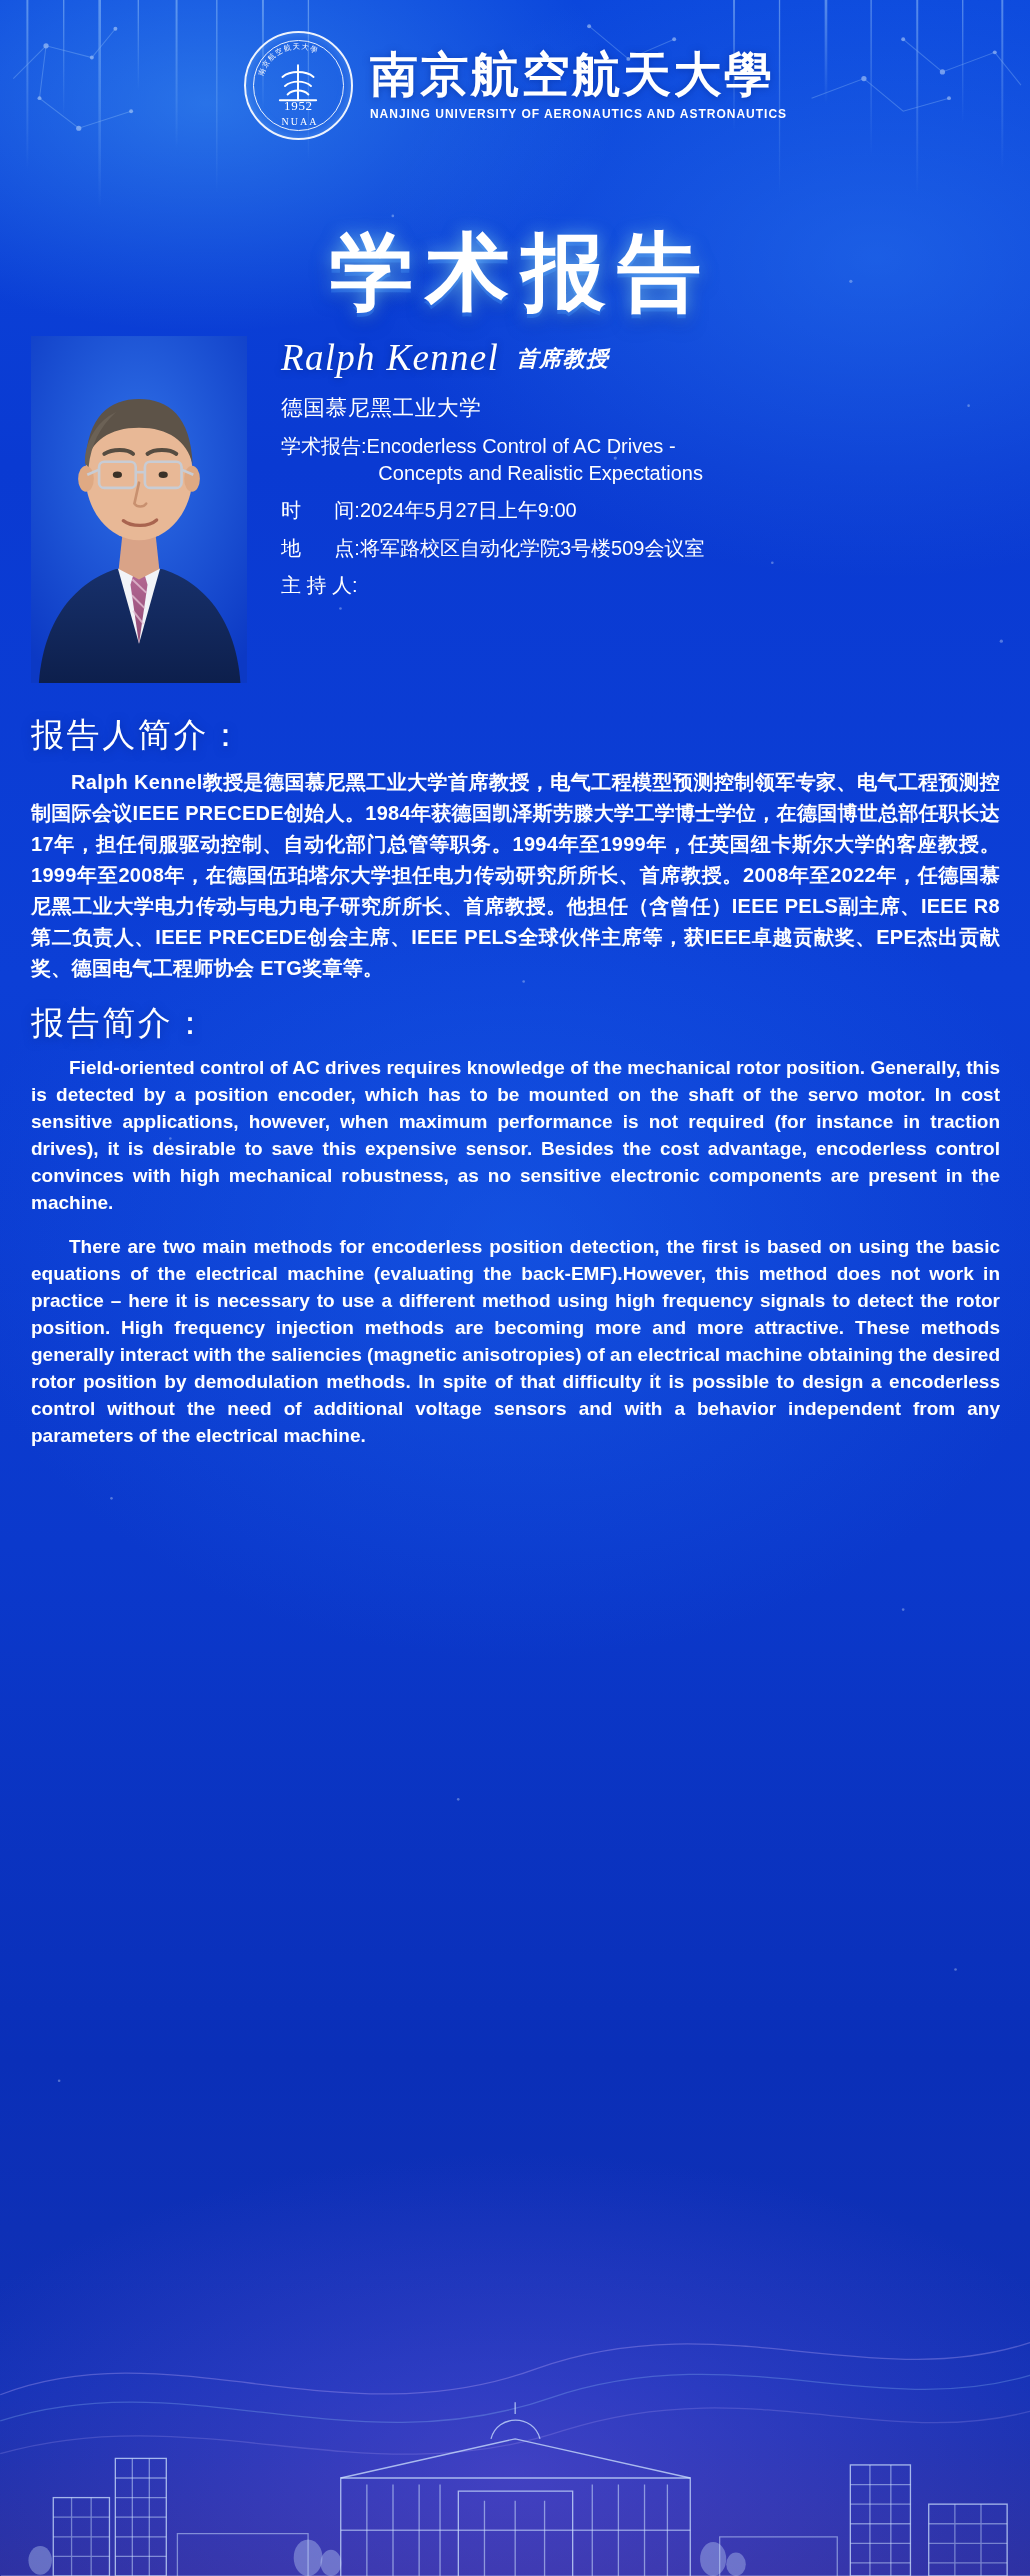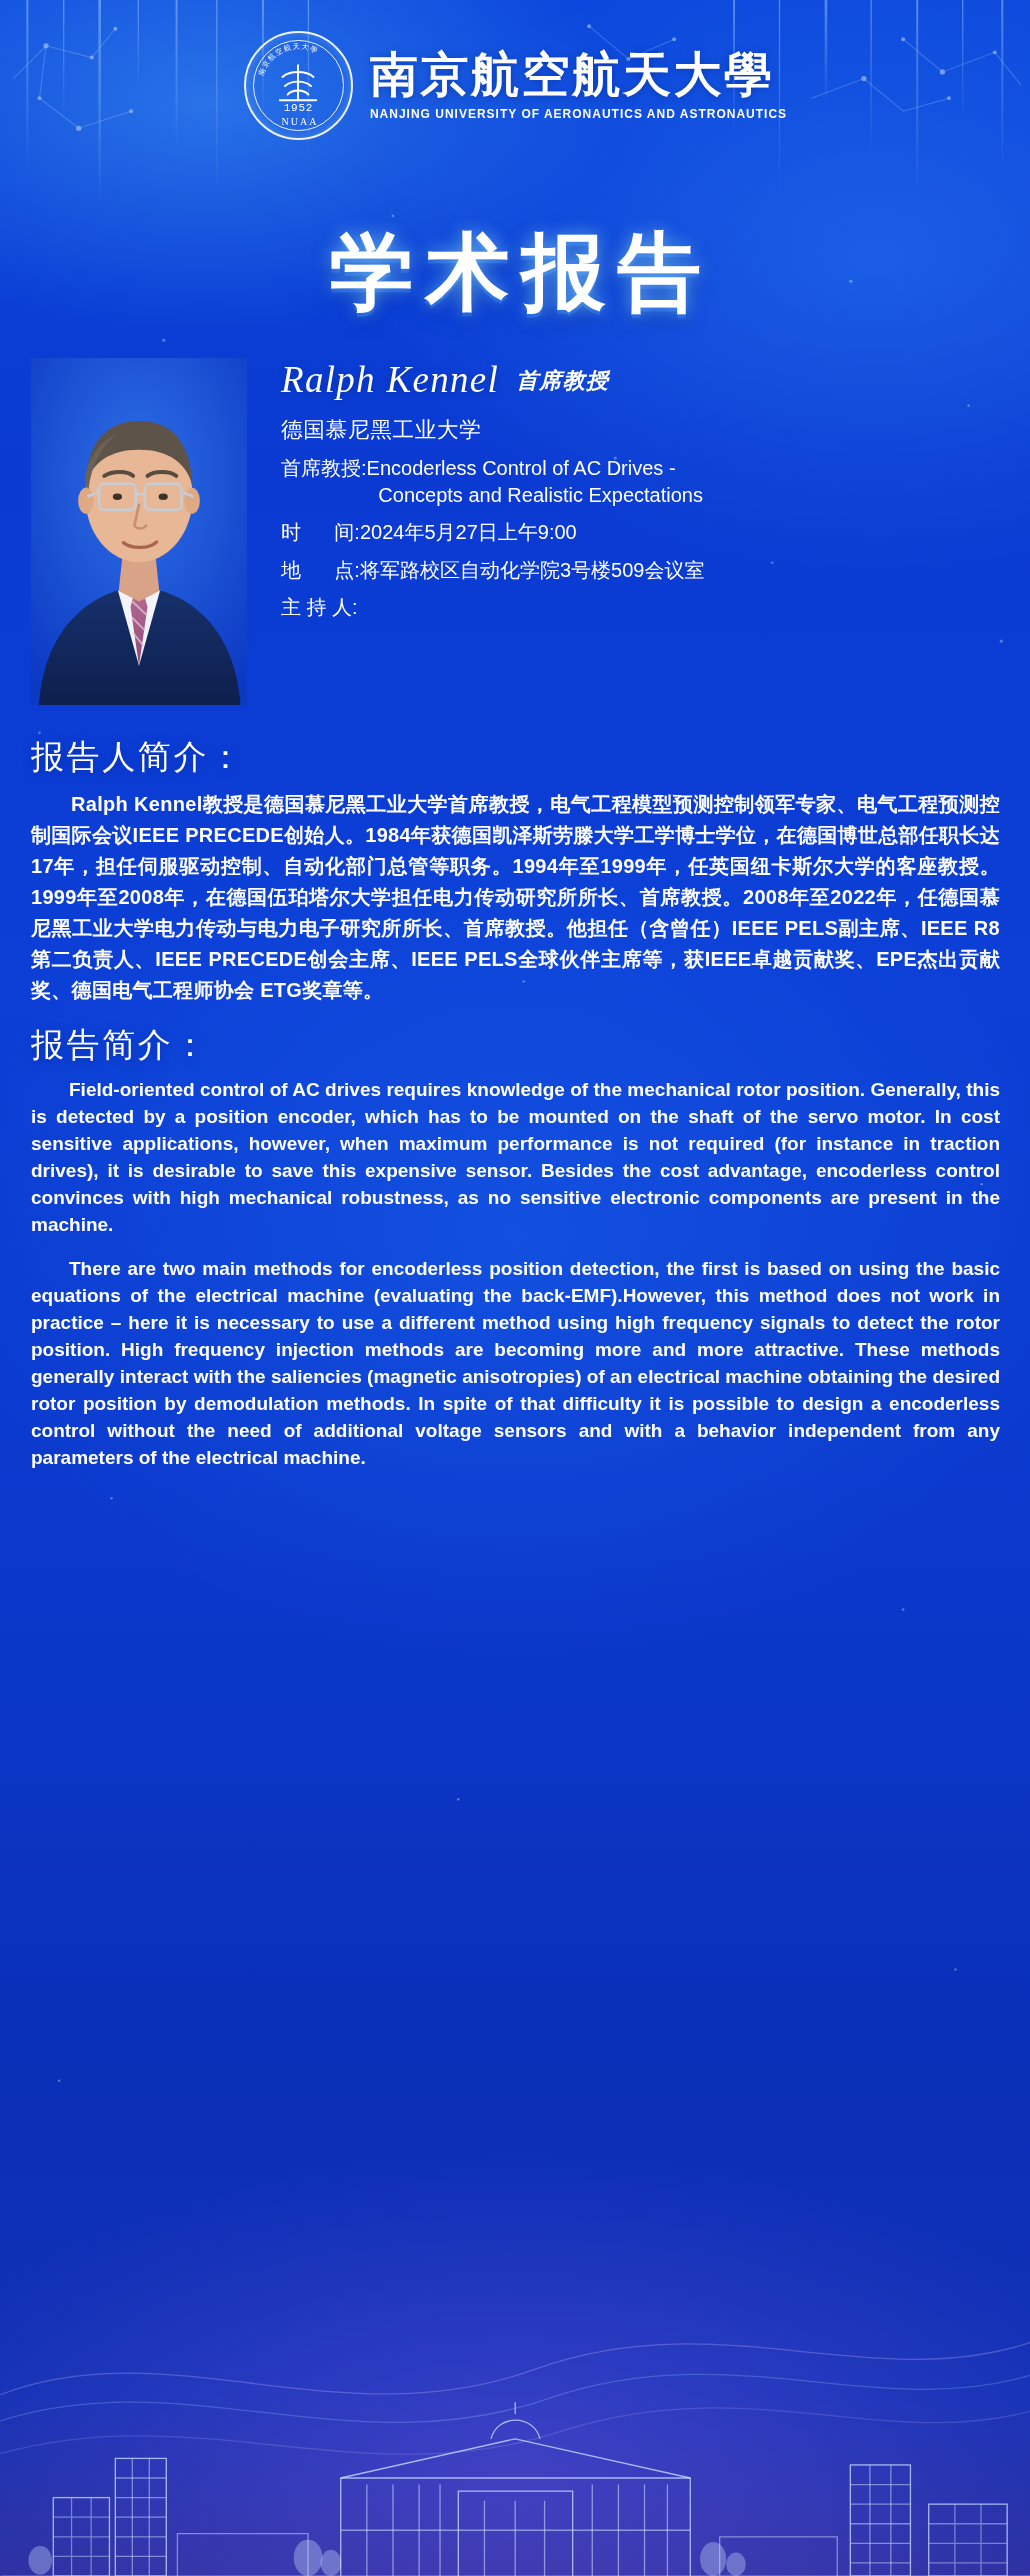--- a/index.html
+++ b/index.html
@@ -45,21 +45,21 @@
   }
   .seal:before{
     content:"";position:absolute;left:7.2px;top:7.2px;right:7.2px;bottom:7.2px;
     border:1.3px solid rgba(255,255,255,.9);border-radius:50%;
   }
   .seal .tree{
     position:absolute;left:50%;top:50%;transform:translate(-50%,-54%);
   }
   .seal .yr{
     position:absolute;left:0;right:0;bottom:23.6px;text-align:center;
-    font-size:11px;letter-spacing:0.7px;color:#fff;font-family:Liberation Mono, monospace;
+    font-size:13px;letter-spacing:0.7px;color:#fff;font-family:Liberation Serif, serif;
   }
   .seal .nm{
     position:absolute;left:3px;right:0;bottom:11px;text-align:center;
     font-size:10px;letter-spacing:2px;color:#fff;font-family:"Liberation Serif",serif;
   }
   .seal .arc{
     position:absolute;left:0;top:0;width:105px;height:105px;
   }
   .uni-names{display:flex;flex-direction:column;justify-content:center;}
   .uni-cn{
@@ -93,21 +93,20 @@
     color:#ffffff;
     text-shadow:
       0 0 17px rgba(120,200,255,.85),
       0 3.9px 0 rgba(40,110,230,.55),
       0 6.5px 19.6px rgba(0,30,120,.55);
     padding-left:11.8px;
   }
   
   .speaker{
     position:relative;
-    margin-top:22px;
     height:366px;
   }
   .portrait{
     position:absolute;left:31px;top:6.5px;
     width:216px;height:347px;
     overflow:hidden;
   }
   .info{
     position:absolute;left:281px;top:6.5px;right:33px;
   }
@@ -379,21 +378,21 @@
     </div>
 
     <div class="info">
       <div class="name-row">
         <div class="sp-name">Ralph  Kennel</div>
         <div class="sp-rank">首席教授</div>
       </div>
       <div class="sp-affil">德国慕尼黑工业大学</div>
 
       <div class="kv">
-        <div class="k">首席教授:</div>
+        <div class="k">学术报告:</div>
         <div class="v">
           <span>Encoderless Control of AC Drives -</span>
           <span class="l2">Concepts and Realistic Expectations</span>
         </div>
       </div>
 
       <div class="kv">
         <div class="k">时      间:</div>
         <div class="v">2024年5月27日上午9:00</div>
       </div>

